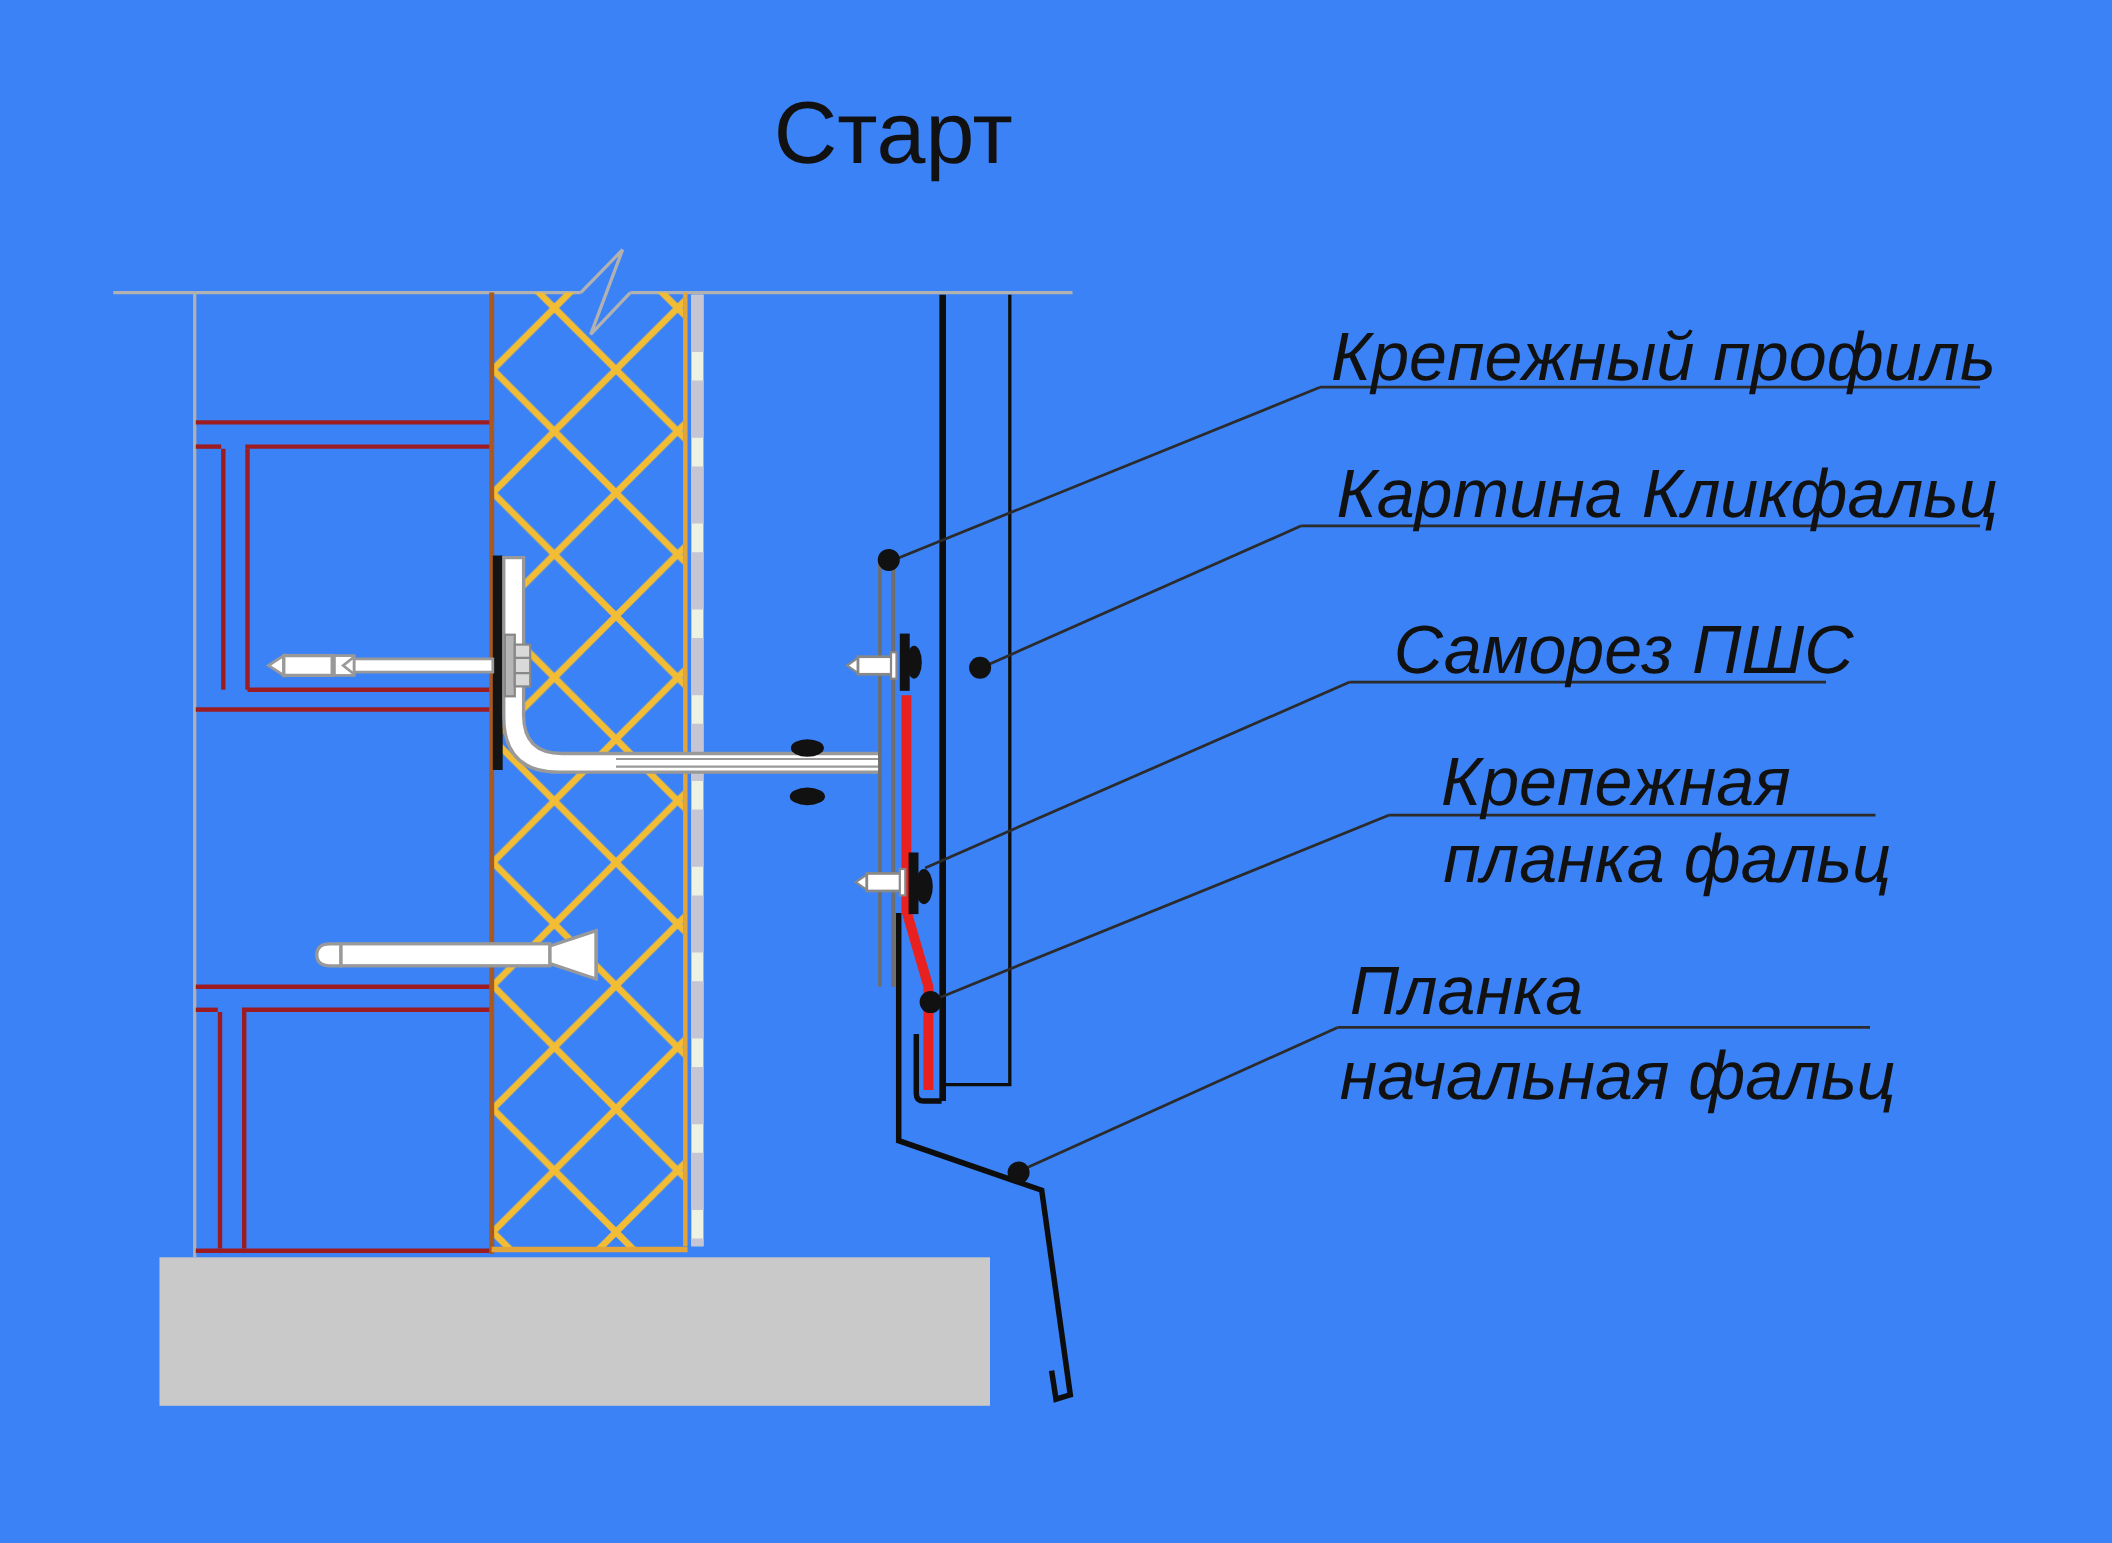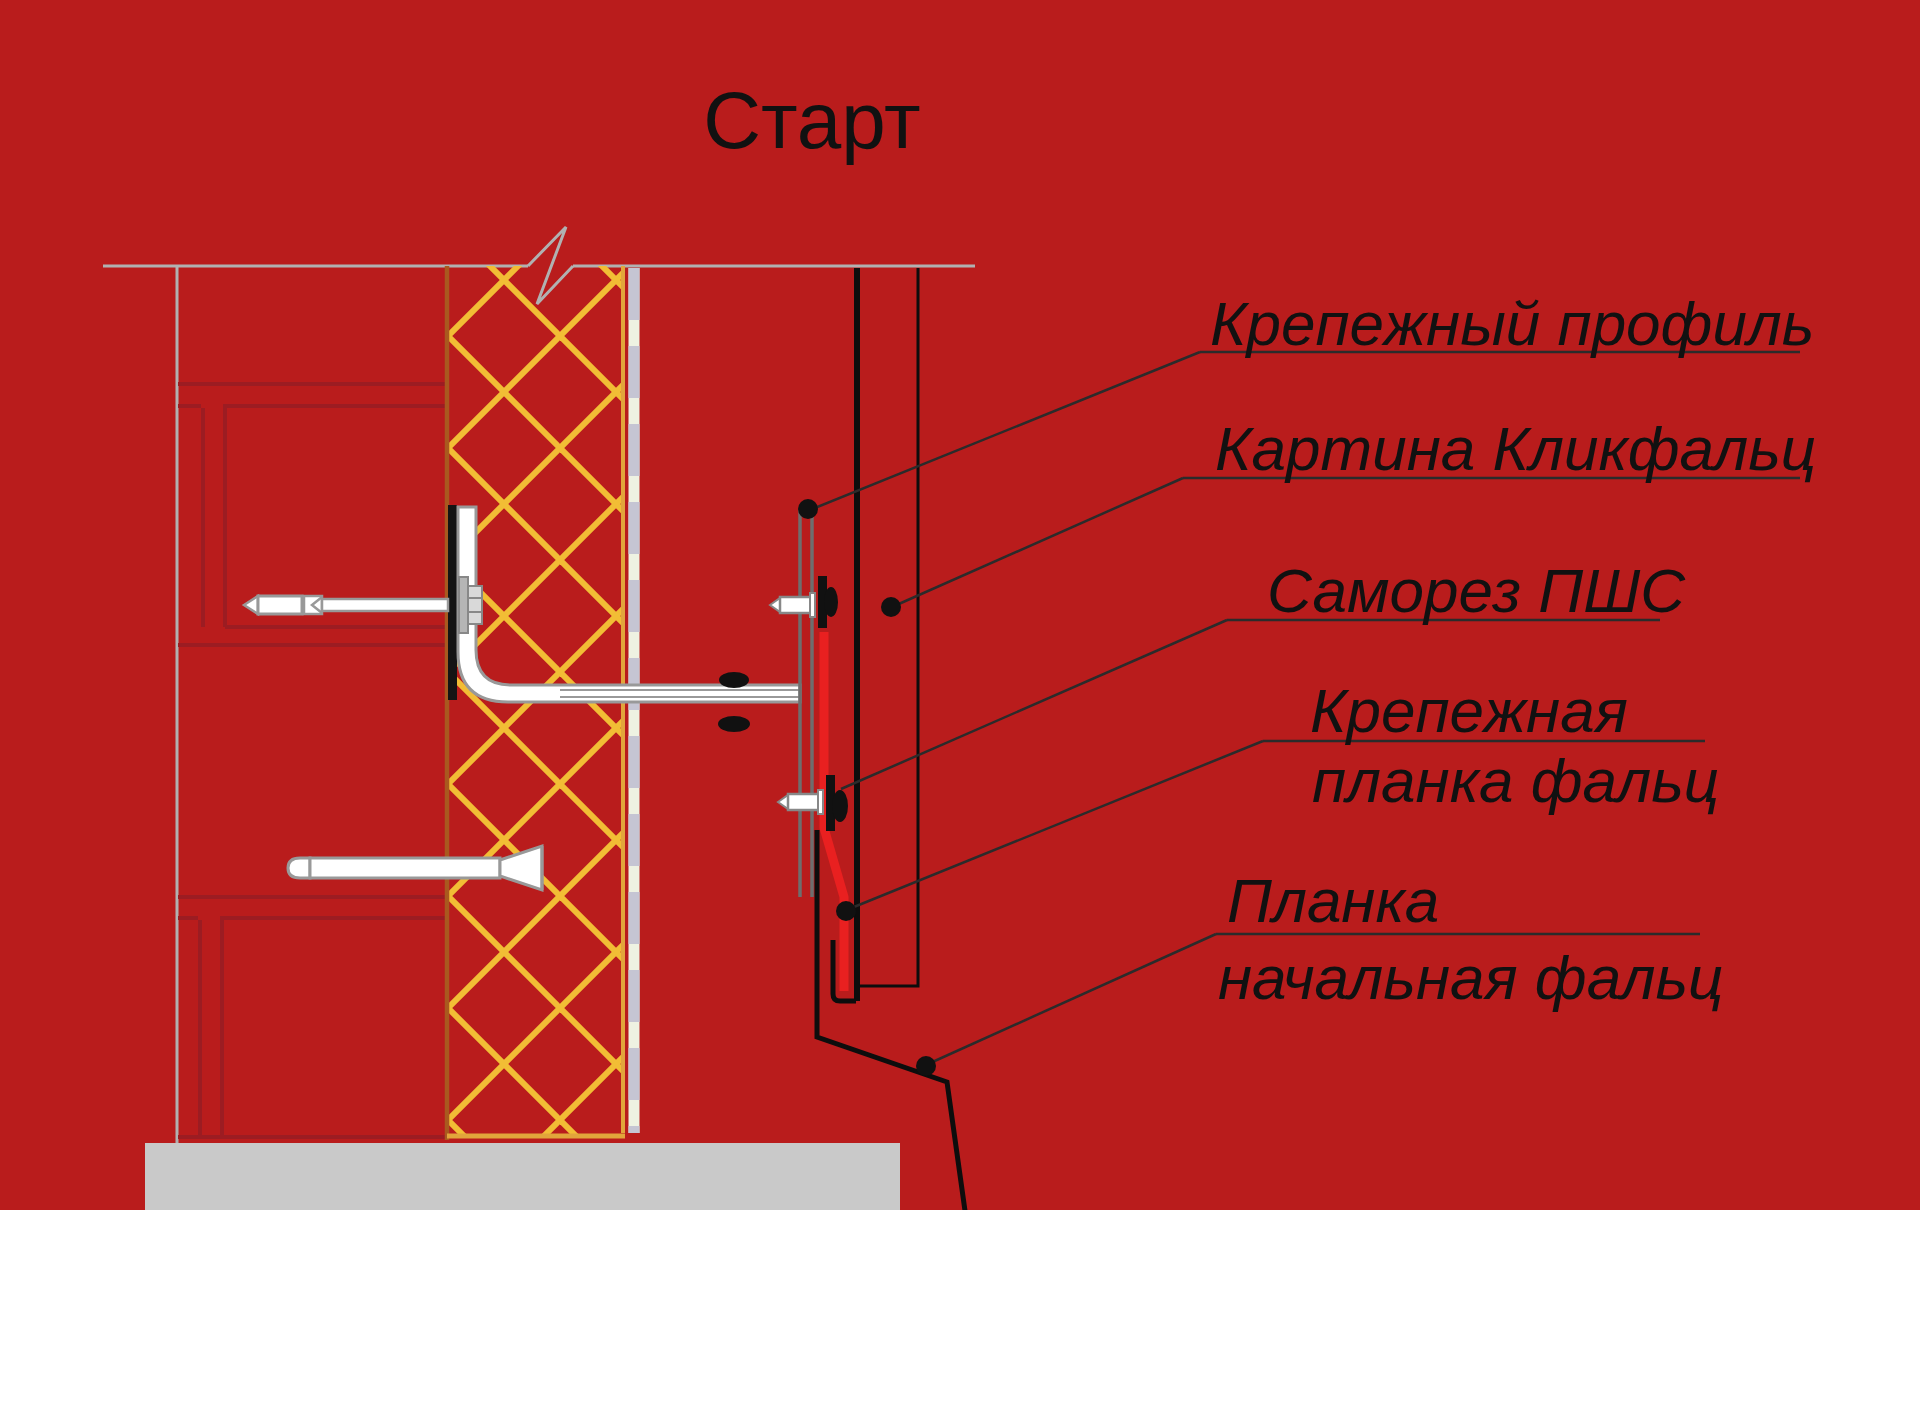--- a/index.html
+++ b/index.html
@@ -1,16 +1,16 @@
 <!DOCTYPE html>
 <html><head>
 <meta charset="utf-8">
 <style>
   html,body{margin:0;padding:0;background:#ffffff;}
-  #page{position:relative;width:1920px;height:1210px;background:#b91c1c;overflow:hidden;
+  #page{position:relative;width:1920px;height:1403px;background:#3b82f6;overflow:hidden;
         font-family:"Liberation Sans", sans-serif;}
   svg{position:absolute;left:0;top:0;}
   .title-text{font-family:"Liberation Sans", sans-serif;font-size:80px;fill:#111111;}
   .label-text{font-family:"Liberation Sans", sans-serif;font-style:italic;font-size:62px;fill:#111111;}
 </style>
 </head>
 <body>
 
 <div id="page">
   <svg width="1920" height="1403" viewBox="0 0 1920 1403">

